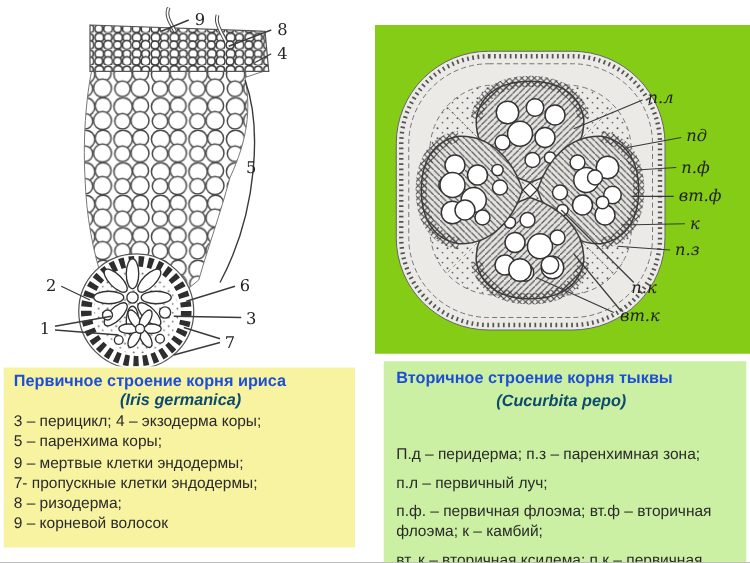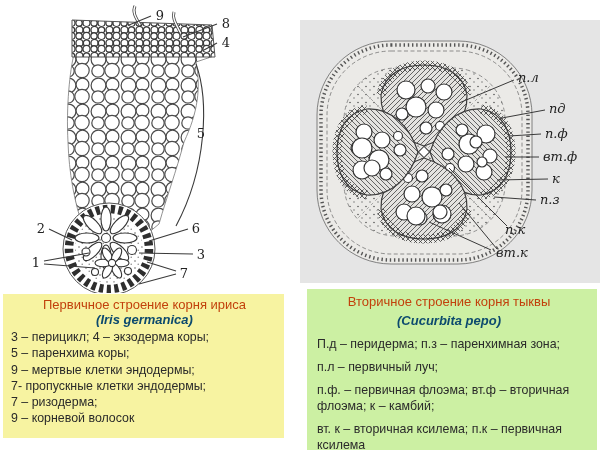--- a/index.html
+++ b/index.html
@@ -2,35 +2,35 @@
 <html><head>
 <meta charset="utf-8">
 <style>
   html,body{margin:0;padding:0;background:#888;}
   .slide{
     position:relative;width:600px;height:450px;background:#ffffff;
     overflow:hidden;font-family:"Liberation Sans",sans-serif;
   }
   .img-panel{
     position:absolute;left:300px;top:20px;width:300px;height:263px;
-    background:#e5e5e5;
+    background:#84cc16;
   }
   .fig-left{position:absolute;left:0;top:0;}
   .caption{position:absolute;box-sizing:border-box;color:#2a2a2a;}
   .caption-left{
     left:3px;top:294px;width:281px;height:144px;background:#f7f3a1;
     padding:3px 6px 3px 8px;
   }
   .caption-right{
     left:307px;top:289px;width:290px;height:161px;background:#ccf0a3;
     padding:5px 16px 3px 10px;
   }
-  .cap-title{font-size:13px;font-weight:normal;text-align:center;color:#c2410c;}
+  .cap-title{font-size:13px;font-weight:bold;color:#1d4ed8;}
   .cap-sub{font-size:13px;font-weight:bold;font-style:italic;text-align:center;color:#0c4a6e;margin-bottom:2px;}
-  .caption-right .cap-sub{margin-top:4px;margin-bottom:8px;}
+  .caption-right .cap-sub{margin-top:4px;margin-bottom:27px;}
   .legend-line{font-size:12.4px;line-height:16.3px;}
   .caption-right .legend-para{font-size:12.4px;line-height:16px;margin:0 0 7px 0;}
   svg text.fignum{font-family:"DejaVu Serif",serif;font-size:13px;fill:#222;}
   svg text.figlab{font-family:"DejaVu Serif",serif;font-size:13px;font-style:italic;fill:#222;}
 </style>
 </head>
 <body>
 
 <div class="slide">
 
@@ -225,21 +225,21 @@
     </svg>
   </div>
 
   <div class="caption caption-left">
     <div class="cap-title">Первичное строение корня ириса</div>
     <div class="cap-sub">(Iris germanica)</div>
     <div class="legend-line">3 – перицикл; 4 – экзодерма коры;</div>
     <div class="legend-line">5 – паренхима коры;</div>
     <div class="legend-line">9 – мертвые клетки эндодермы;</div>
     <div class="legend-line">7- пропускные клетки эндодермы;</div>
-    <div class="legend-line">7 – ризодерма;</div>
+    <div class="legend-line">8 – ризодерма;</div>
     <div class="legend-line">9 – корневой волосок</div>
   </div>
 
   <div class="caption caption-right">
     <div class="cap-title">Вторичное строение корня тыквы</div>
     <div class="cap-sub">(Cucurbita pepo)</div>
     <p class="legend-para">П.д – перидерма; п.з – паренхимная зона;</p>
     <p class="legend-para">п.л – первичный луч;</p>
     <p class="legend-para">п.ф. – первичная флоэма; вт.ф – вторичная флоэма; к – камбий;</p>
     <p class="legend-para">вт. к – вторичная ксилема; п.к – первичная ксилема</p>

